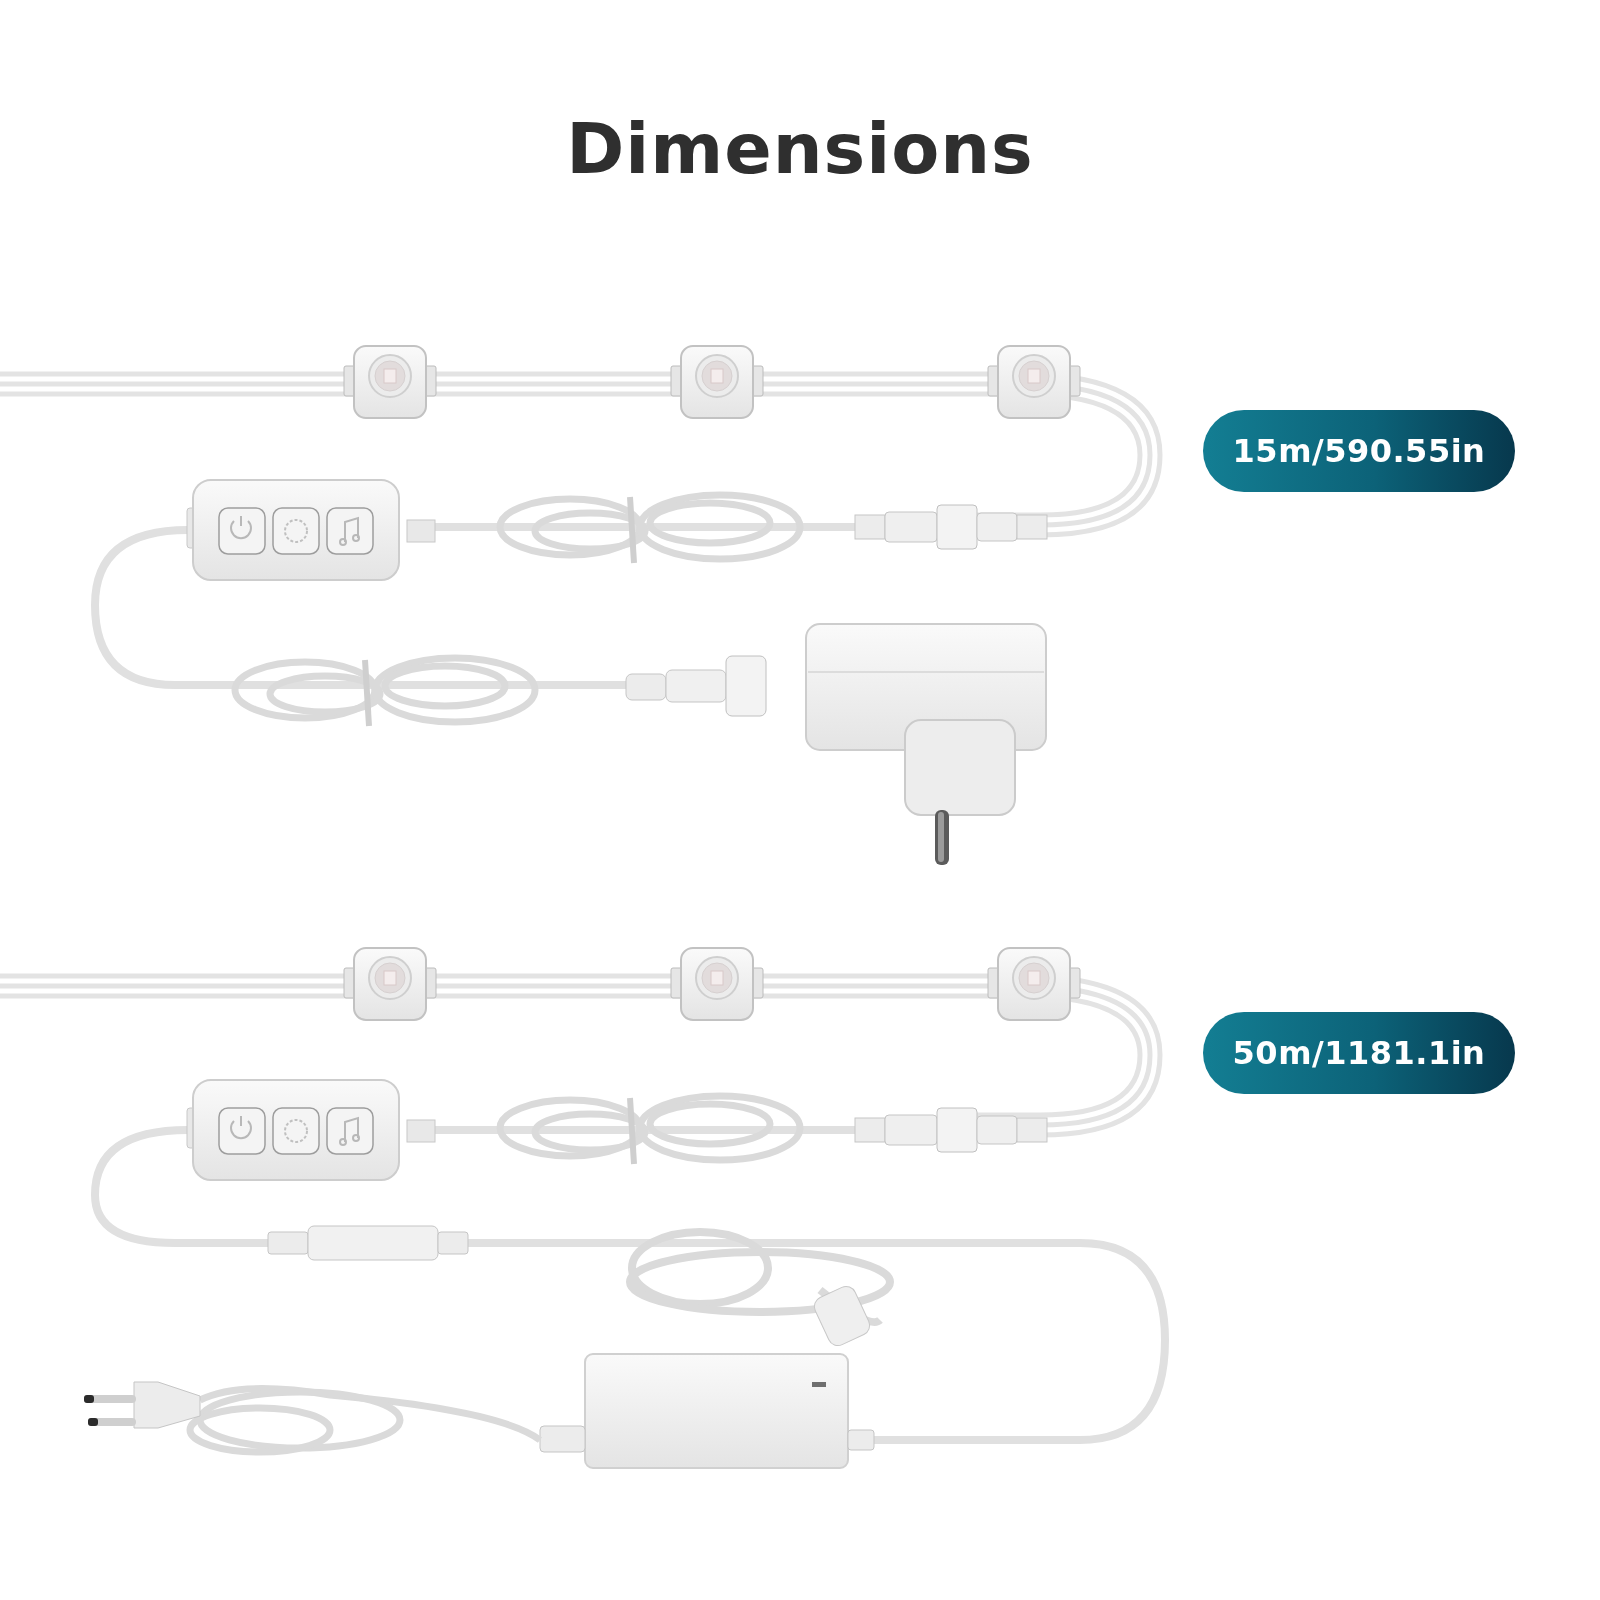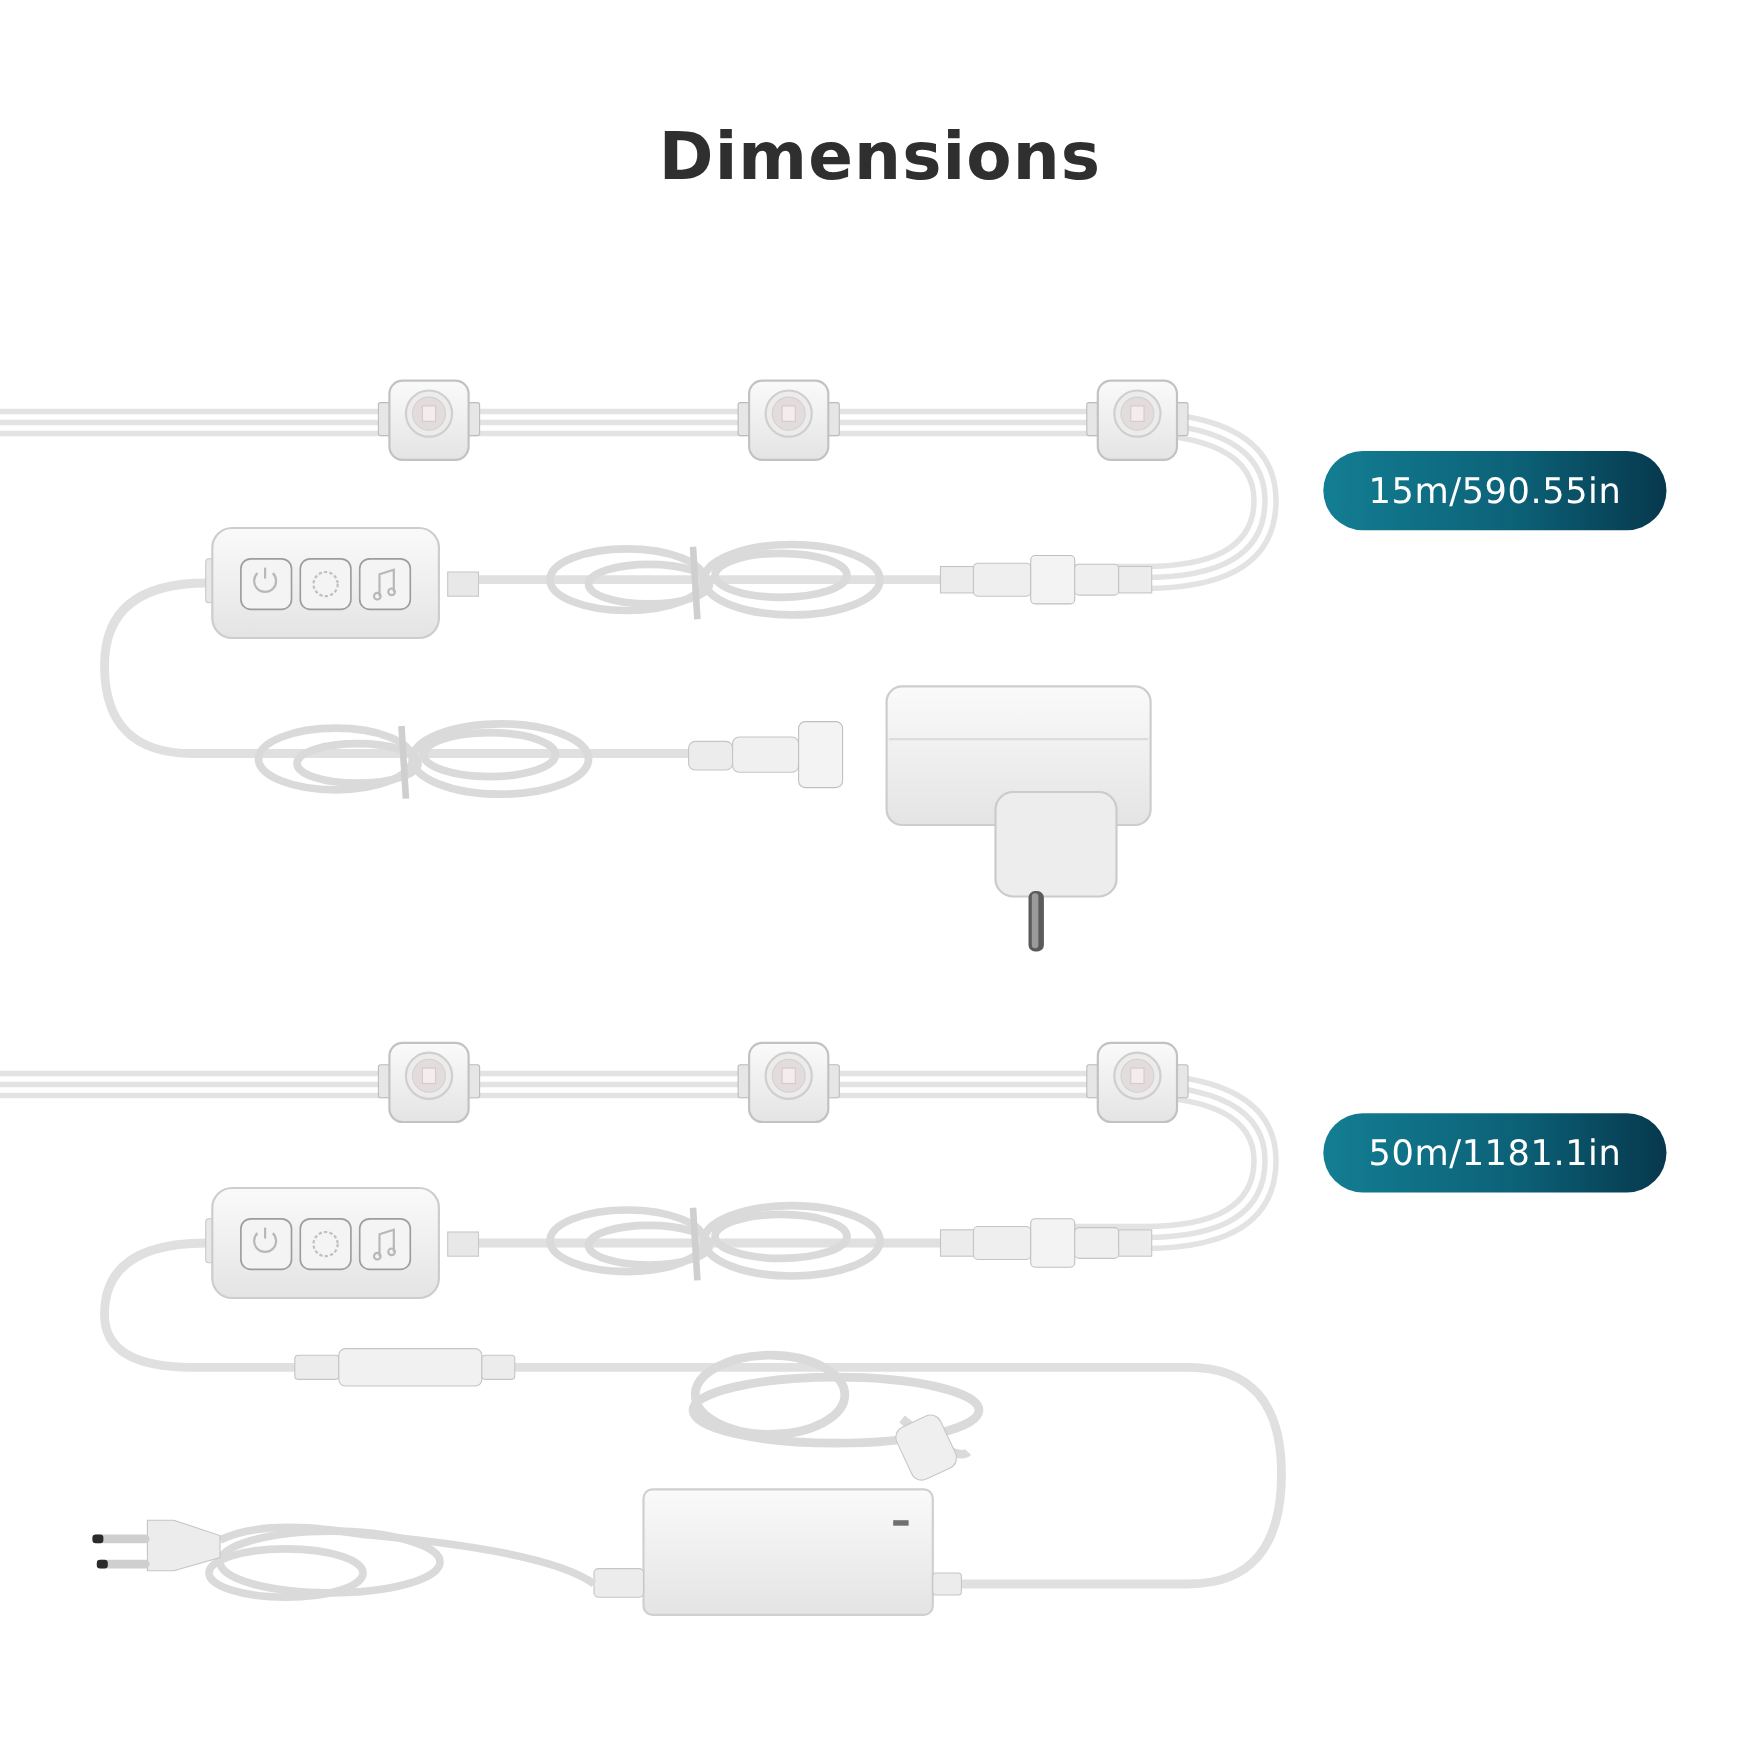--- a/index.html
+++ b/index.html
@@ -1,25 +1,25 @@
 <!DOCTYPE html>
 <html><head>
 <meta charset="utf-8">
 <style>
   html, body { margin:0; padding:0; background:#ffffff; }
   body { width:1600px; height:1600px; position:relative; overflow:hidden; font-family:"Liberation Sans", sans-serif; }
   .title {
     position:absolute; left:0; top:108px; width:1600px; text-align:center;
-    font-family:"DejaVu Sans", sans-serif; font-weight:bold; font-size:60px;
+    font-family:"DejaVu Sans", sans-serif; font-weight:bold; font-size:70px;
     letter-spacing:1px; color:#2f2f2f;
   }
   .pill {
-    position:absolute; left:1203px; width:312px; height:72px; border-radius:41px;
+    position:absolute; left:1203px; width:312px; height:82px; border-radius:41px;
     background:linear-gradient(90deg,#137e93 0%,#0c6278 55%,#07384d 100%);
-    color:#ffffff; font-family:"DejaVu Sans", sans-serif; font-size:32px; font-weight:normal;
+    color:#ffffff; font-family:"DejaVu Sans", sans-serif; font-size:32px; font-weight:bold;
     display:flex; align-items:center; justify-content:center; letter-spacing:0.5px;text-align:center;
   }
   .pill.p1 { top:410px; }
   .pill.p2 { top:1012px; }
   svg.scene { position:absolute; left:0; top:0; }
 </style>
 </head>
 <body>
 
 <div class="title">Dimensions</div>

